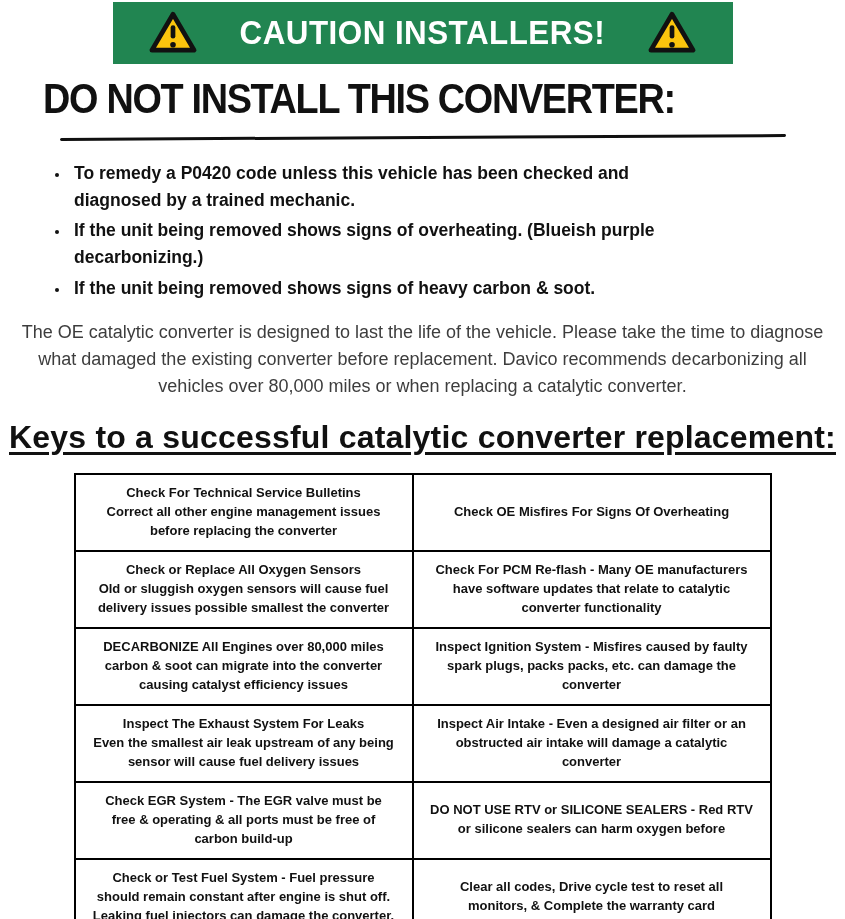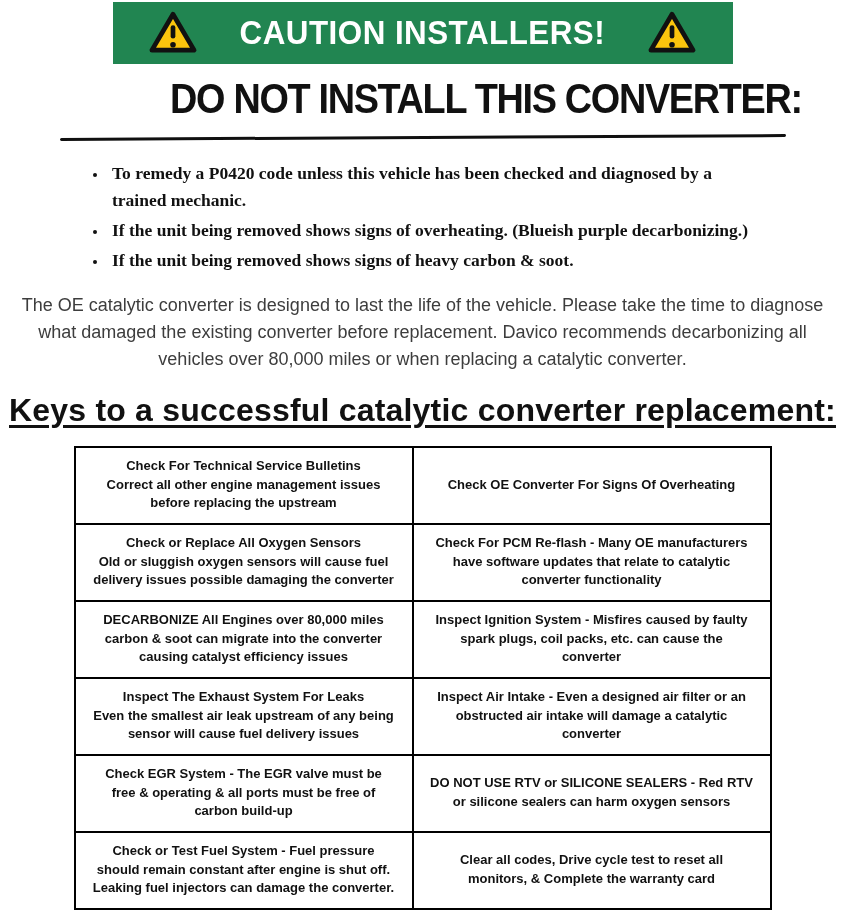--- a/index.html
+++ b/index.html
@@ -12,37 +12,36 @@
     background: #218551;
     display: flex; align-items: center; justify-content: center; gap: 32px;
   }
   .warning-icon { width: 50px; height: 46px; display: block; }
   .banner-title {
     color: #ffffff; font-size: 33px; font-weight: bold; letter-spacing: 0.5px;
     display: inline-block; transform: scaleX(0.95); white-space: nowrap;
   }
 
   
-  .warn-heading-wrap { text-align: right; margin-top: 10px; }
+  .warn-heading-wrap { text-align: left; margin-top: 10px; }
   .warn-heading {
     display: inline-block; font-size: 43px; font-weight: bold;
     letter-spacing: -1.5px; transform: scaleX(0.88); white-space: nowrap;
   }
 
   .divider {
     width: 726px; height: 3px; background: #101010;
     margin: 13px auto 0; transform: rotate(-0.3deg); border-radius: 2px;
   }
 
   
   .bullets {
-    margin: 21px 0 0 108px; width: 650px;
+    margin: 21px 0 0 70px; width: 650px;
     font-size: 17.5px; font-weight: bold; line-height: 1.55;
     list-style: disc outside;
-    font-family: Liberation Serif, serif;
   }
   .bullets li { margin-bottom: 3px; padding-left: 4px; }
   .bullets li::marker { font-size: 14px; }
 
   
   .intro {
     width: 822px; margin: 17px auto 6px; text-align: center;
     font-size: 18px; color: #3d3d3d; line-height: 1.5; font-weight: normal;
   }
 
@@ -105,39 +104,39 @@
 </div>
 
 <table class="keys-table">
   <colgroup>
       <col class="left-col">
       <col class="right-col">
     </colgroup>
   <tbody>
     <tr>
       <td>Check For Technical Service Bulletins
-Correct all other engine management issues before replacing the upstream</td>
-      <td>Check OE Converter For Signs Of Overheating</td>
+Correct all other engine management issues before replacing the converter</td>
+      <td>Check OE Misfires For Signs Of Overheating</td>
     </tr>
     <tr>
       <td>Check or Replace All Oxygen Sensors
-Old or sluggish oxygen sensors will cause fuel delivery issues possible damaging the converter</td>
+Old or sluggish oxygen sensors will cause fuel delivery issues possible smallest the converter</td>
       <td>Check For PCM Re-flash - Many OE manufacturers have software updates that relate to catalytic converter functionality</td>
     </tr>
     <tr>
       <td>DECARBONIZE All Engines over 80,000 miles carbon &amp; soot can migrate into the converter causing catalyst efficiency issues</td>
-      <td>Inspect Ignition System - Misfires caused by faulty spark plugs, coil packs, etc. can cause the converter</td>
+      <td>Inspect Ignition System - Misfires caused by faulty spark plugs, packs packs, etc. can damage the converter</td>
     </tr>
     <tr>
       <td>Inspect The Exhaust System For Leaks
 Even the smallest air leak upstream of any being sensor will cause fuel delivery issues</td>
       <td>Inspect Air Intake - Even a designed air filter or an obstructed air intake will damage a catalytic converter</td>
     </tr>
     <tr>
       <td>Check EGR System - The EGR valve must be free &amp; operating &amp; all ports must be free of carbon build-up</td>
-      <td>DO NOT USE RTV or SILICONE SEALERS - Red RTV or silicone sealers can harm oxygen sensors</td>
+      <td>DO NOT USE RTV or SILICONE SEALERS - Red RTV or silicone sealers can harm oxygen before</td>
     </tr>
     <tr>
       <td>Check or Test Fuel System - Fuel pressure should remain constant after engine is shut off.  Leaking fuel injectors can damage the converter.</td>
       <td>Clear all codes,  Drive cycle test to reset all monitors, &amp; Complete the warranty card</td>
     </tr>
   </tbody>
 </table>
 
 </body></html>

